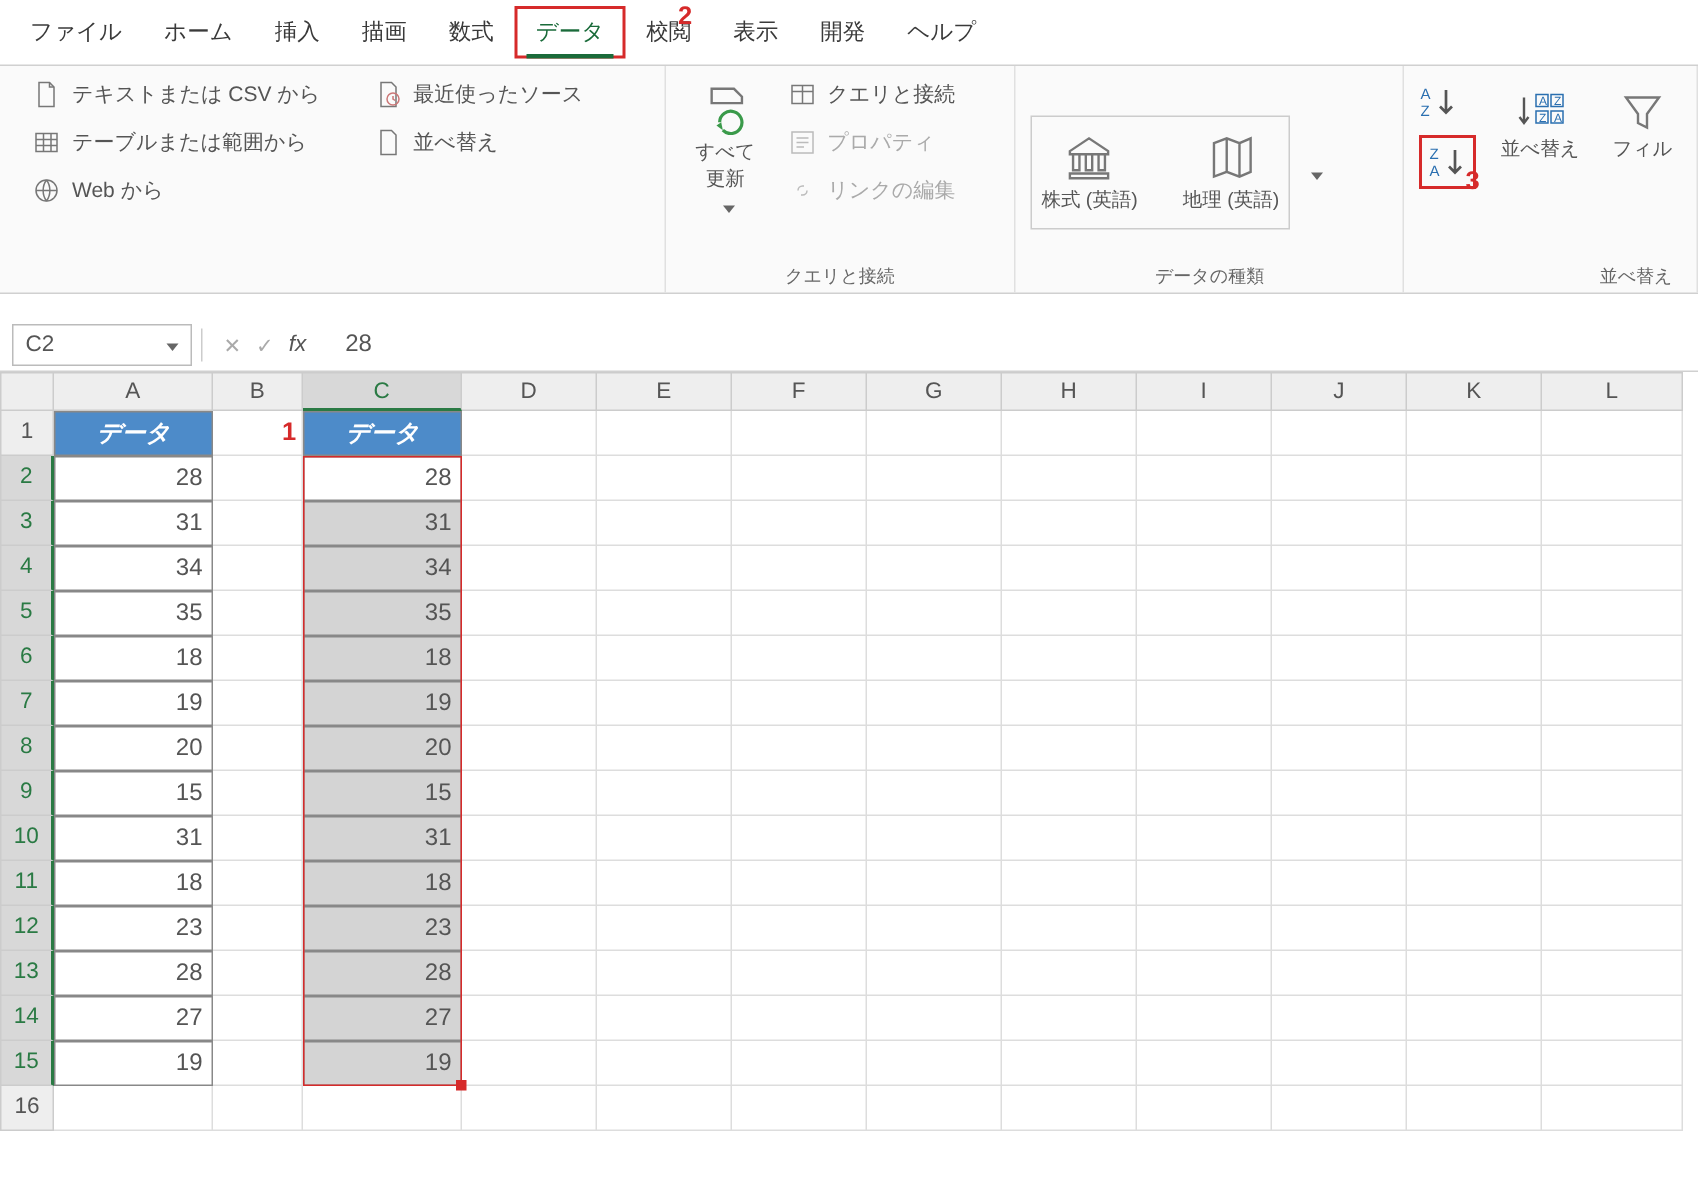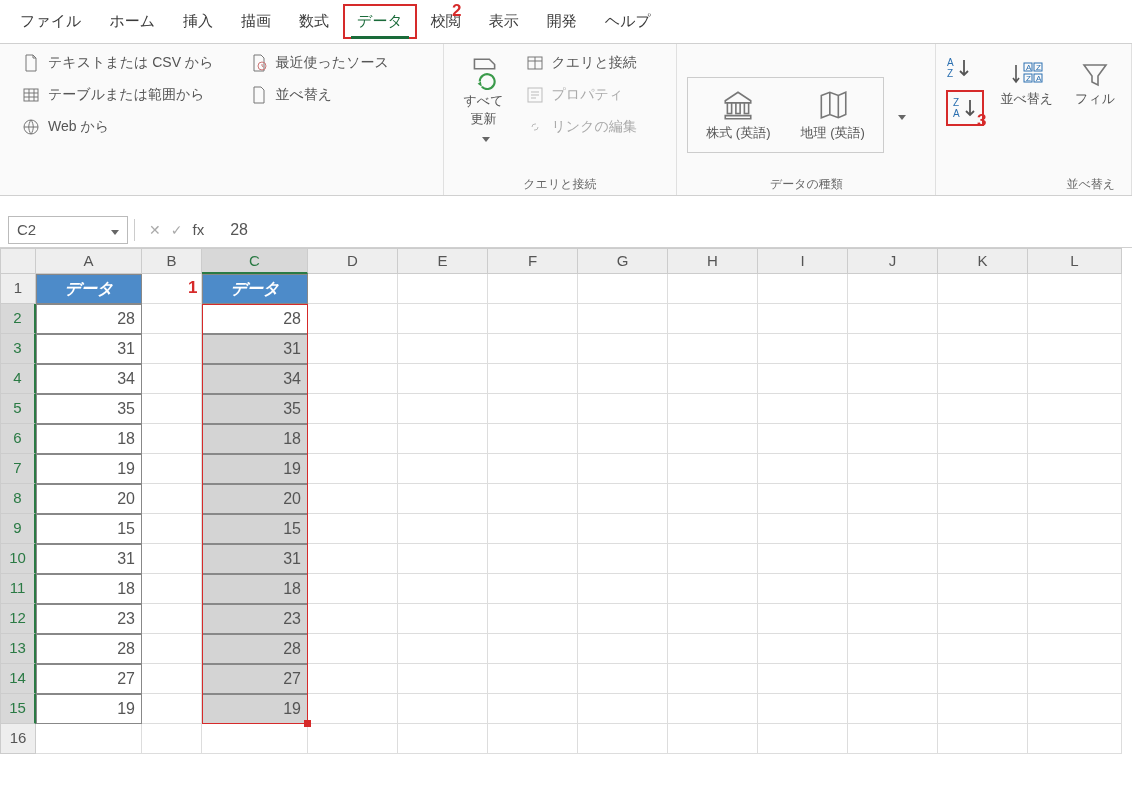--- a/index.html
+++ b/index.html
@@ -108,21 +108,21 @@
     display:flex; align-items:center; height:36px;
     border-bottom:1px solid #d0d0d0;
     padding: 4px 8px; gap:6px;
   }
   .name-box {
     width: 120px; height: 28px; border: 1px solid #bbb;
     display:flex; align-items:center; justify-content:space-between;
     padding: 0 8px; font-size: 15px; color:#555;gap:24px;
   }
   .fx-group { display:flex; align-items:center; gap:10px; padding:0 8px; color:#888; }
-  .fx-icon { color:#555; font-size:15px;text-align:right; }
+  .fx-icon { font-style: italic; color:#555; font-size:15px;text-align:right; }
   .formula-input {
     flex:1; height:28px; border:none; outline:none;
     font-size:16px; color:#555; padding-left:12px;
   }
   .vline { width:1px; height:22px; background:#ccc; }
 
   
   .sheet { display:flex; position:relative; }
   .corner {
     width: 36px; height: 26px; background:#eee; border:1px solid #ccc;
@@ -286,21 +286,21 @@
             </span>
           <span>リンクの編集</span>
         </div>
       </div>
     </div>
     <div class="ribbon-group-label">クエリと接続</div>
   </div>
 
   <div class="ribbon-group" style="width:264px;">
     <div class="ribbon-group-body" style="align-items:center; gap:10px; padding-top:6px;">
-      <div style="display:flex; border:1px solid #ccc; padding:10px 18px; gap:30px;">
+      <div style="display:flex; border:1px solid #ccc; padding:10px 6px; gap:30px;">
         <div class="vert-btn" style="padding:0">
           <span class="icon icon-lg">
               <svg viewBox="0 0 32 32">
                 <path d="M4 12L16 4l12 8v2H4zM6 14h4v10H6zM14 14h4v10h-4zM22 14h4v10h-4zM4 26h24v3H4z" fill="none" stroke="#777" stroke-width="1.5"></path>
               </svg>
             </span>
           <span>株式 (英語)</span>
         </div>
         <div class="vert-btn" style="padding:0">
           <span class="icon icon-lg">

